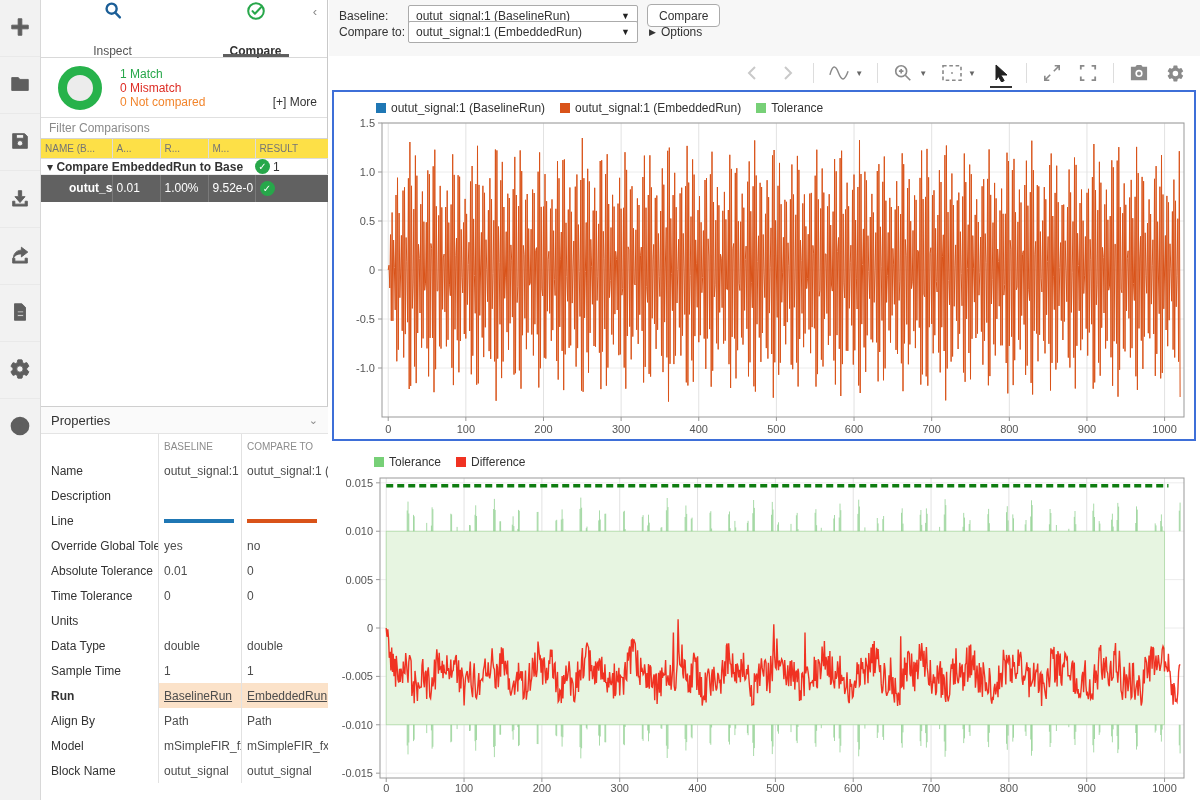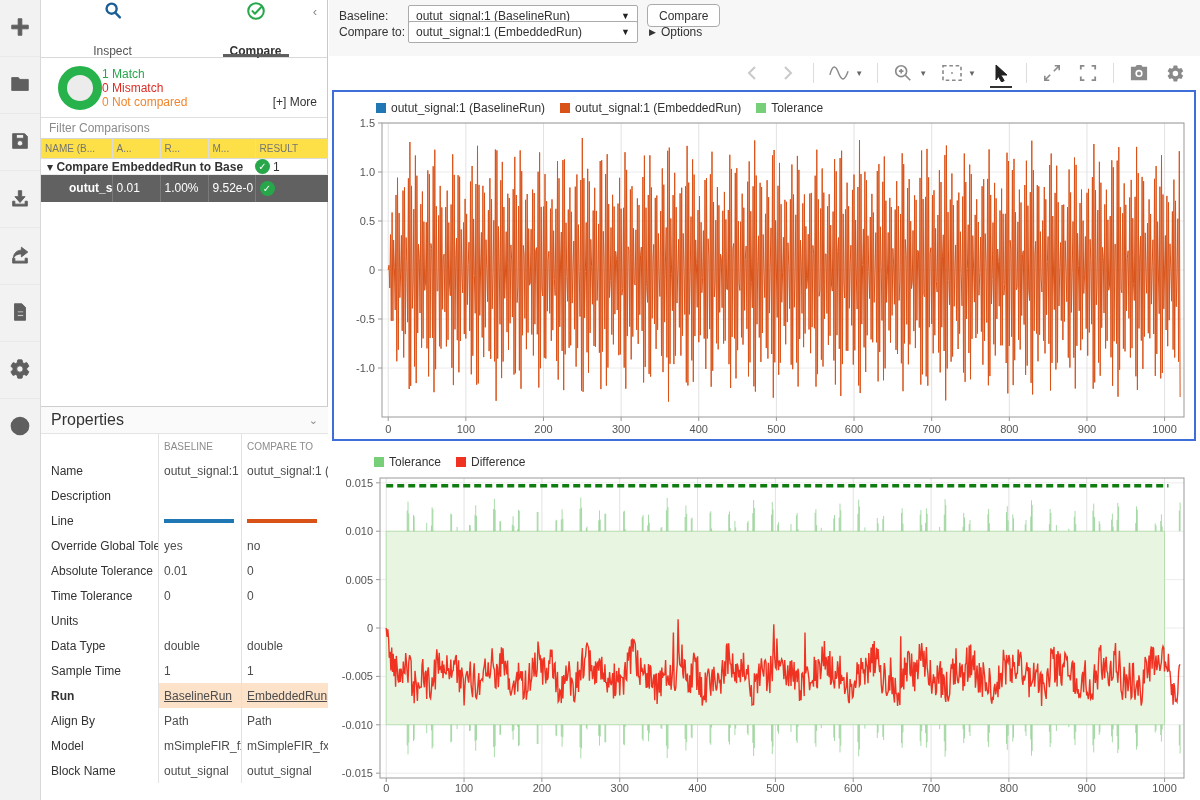--- a/index.html
+++ b/index.html
@@ -16,21 +16,21 @@
   .panel { position:absolute; left:41px; top:0; width:287px; height:800px; background:#fff; border-right:1px solid #c9c9c9; }
   .tabs { position:relative; height:58px; border-bottom:1px solid #d9d9d9; display:flex; }
   .tab { flex:1; display:flex; flex-direction:column; align-items:center; justify-content:center; gap:19px; cursor:pointer; position:relative; }
   .tab .lbl { font-size:12px; color:#555; }
   .tab.active .lbl { font-weight:bold; color:#333; }
   .tab.active::after { content:""; position:absolute; bottom:0; left:50%; transform:translateX(-50%); width:66px; height:3px; background:#5f5f5f; }
   .collapse-btn { position:absolute; right:5px; top:4px; color:#8a8a8a; font-size:13px; cursor:pointer; width:14px; text-align:center; }
 
   .summary { position:relative; height:60px; display:flex; align-items:center; border-bottom:1px solid #e0e0e0; }
   .donut { width:44px; height:44px; border-radius:50%; border:9px solid #27b24b; background:#ececec; margin-left:17px; }
-  .sum-lines { line-height:14px; font-size:12px; }
+  .sum-lines { margin-left:18px; line-height:14px; font-size:12px; }
   .sum-match { color:#27a74a; }
   .sum-mismatch { color:#dd2c24; }
   .sum-notcmp { color:#f2852c; }
   .more-link { position:absolute; right:10px; bottom:8px; color:#333; cursor:pointer; }
 
   .filter input { width:100%; height:21px; border:none; border-bottom:1px solid #d4d4d4; padding:0 8px; font-size:12px; font-family:inherit; color:#333; outline:none; }
   .filter input::placeholder { color:#8a8a8a; }
 
   .cmp-table { width:100%; border-collapse:collapse; table-layout:fixed; }
   .cmp-table th { background:#fde047; color:#757575; font-weight:normal; font-size:10px; text-align:left; padding:4px 4px; border-right:1px solid #dcdcdc; border-bottom:1px solid #dcdcdc; white-space:nowrap; overflow:hidden; }
@@ -39,21 +39,21 @@
   .grp-label { font-weight:bold; font-size:12px; padding-left:6px; }
   .sig-row { height:27px; background:#616161; color:#fff; cursor:pointer; }
   .sig-row td { border-right:1px solid #7a7a7a; padding:0 4px; white-space:nowrap; overflow:hidden; font-size:12px; }
   .sig-row td.namecell { padding-left:28px; font-weight:bold; }
   .badge { display:inline-flex; align-items:center; gap:3px; }
   .chk { display:inline-block; width:15px; height:15px; border-radius:50%; background:#27a74a; color:#fff; font-size:10px; line-height:15px; text-align:center; font-weight:bold; flex:none; }
 
   
   .props { position:absolute; left:0; top:406px; width:287px; bottom:0; border-top:1px solid #cfcfcf; overflow:hidden; background:#fff; }
   .props-head { height:27px; background:#fafafa; border-bottom:1px solid #e4e4e4; display:flex; align-items:center; justify-content:space-between; padding:0 10px; }
-  .props-title { font-size:16px; color:#333; }
+  .props-title { font-size:13px; color:#333; }
   .props-chevron { color:#8a8a8a; font-size:11px; cursor:pointer; }
   .pgrid { width:100%; }
   .prow { display:flex; height:25px; align-items:center; }
   .prow.hdr { height:24px; }
   .pc1 { width:117px; padding-left:10px; color:#333; white-space:nowrap; overflow:hidden; flex:none; align-self:stretch; display:flex; align-items:center; }
   .pc2 { width:83px; flex:none; align-self:stretch; display:flex; align-items:center; padding-left:5px; border-left:1px solid #e2e2e2; color:#4d4d4d; white-space:nowrap; overflow:hidden; }
   .pc3 { width:87px; flex:none; align-self:stretch; display:flex; align-items:center; padding-left:5px; border-left:1px solid #e2e2e2; color:#4d4d4d; white-space:nowrap; overflow:hidden; }
   .prow.hdr .pc2, .prow.hdr .pc3 { color:#8c8c8c; font-size:10px; }
   .prow .hl { background:#fbe2c9;text-decoration:underline; }
   .prow .boldlbl { font-weight:bold; }

